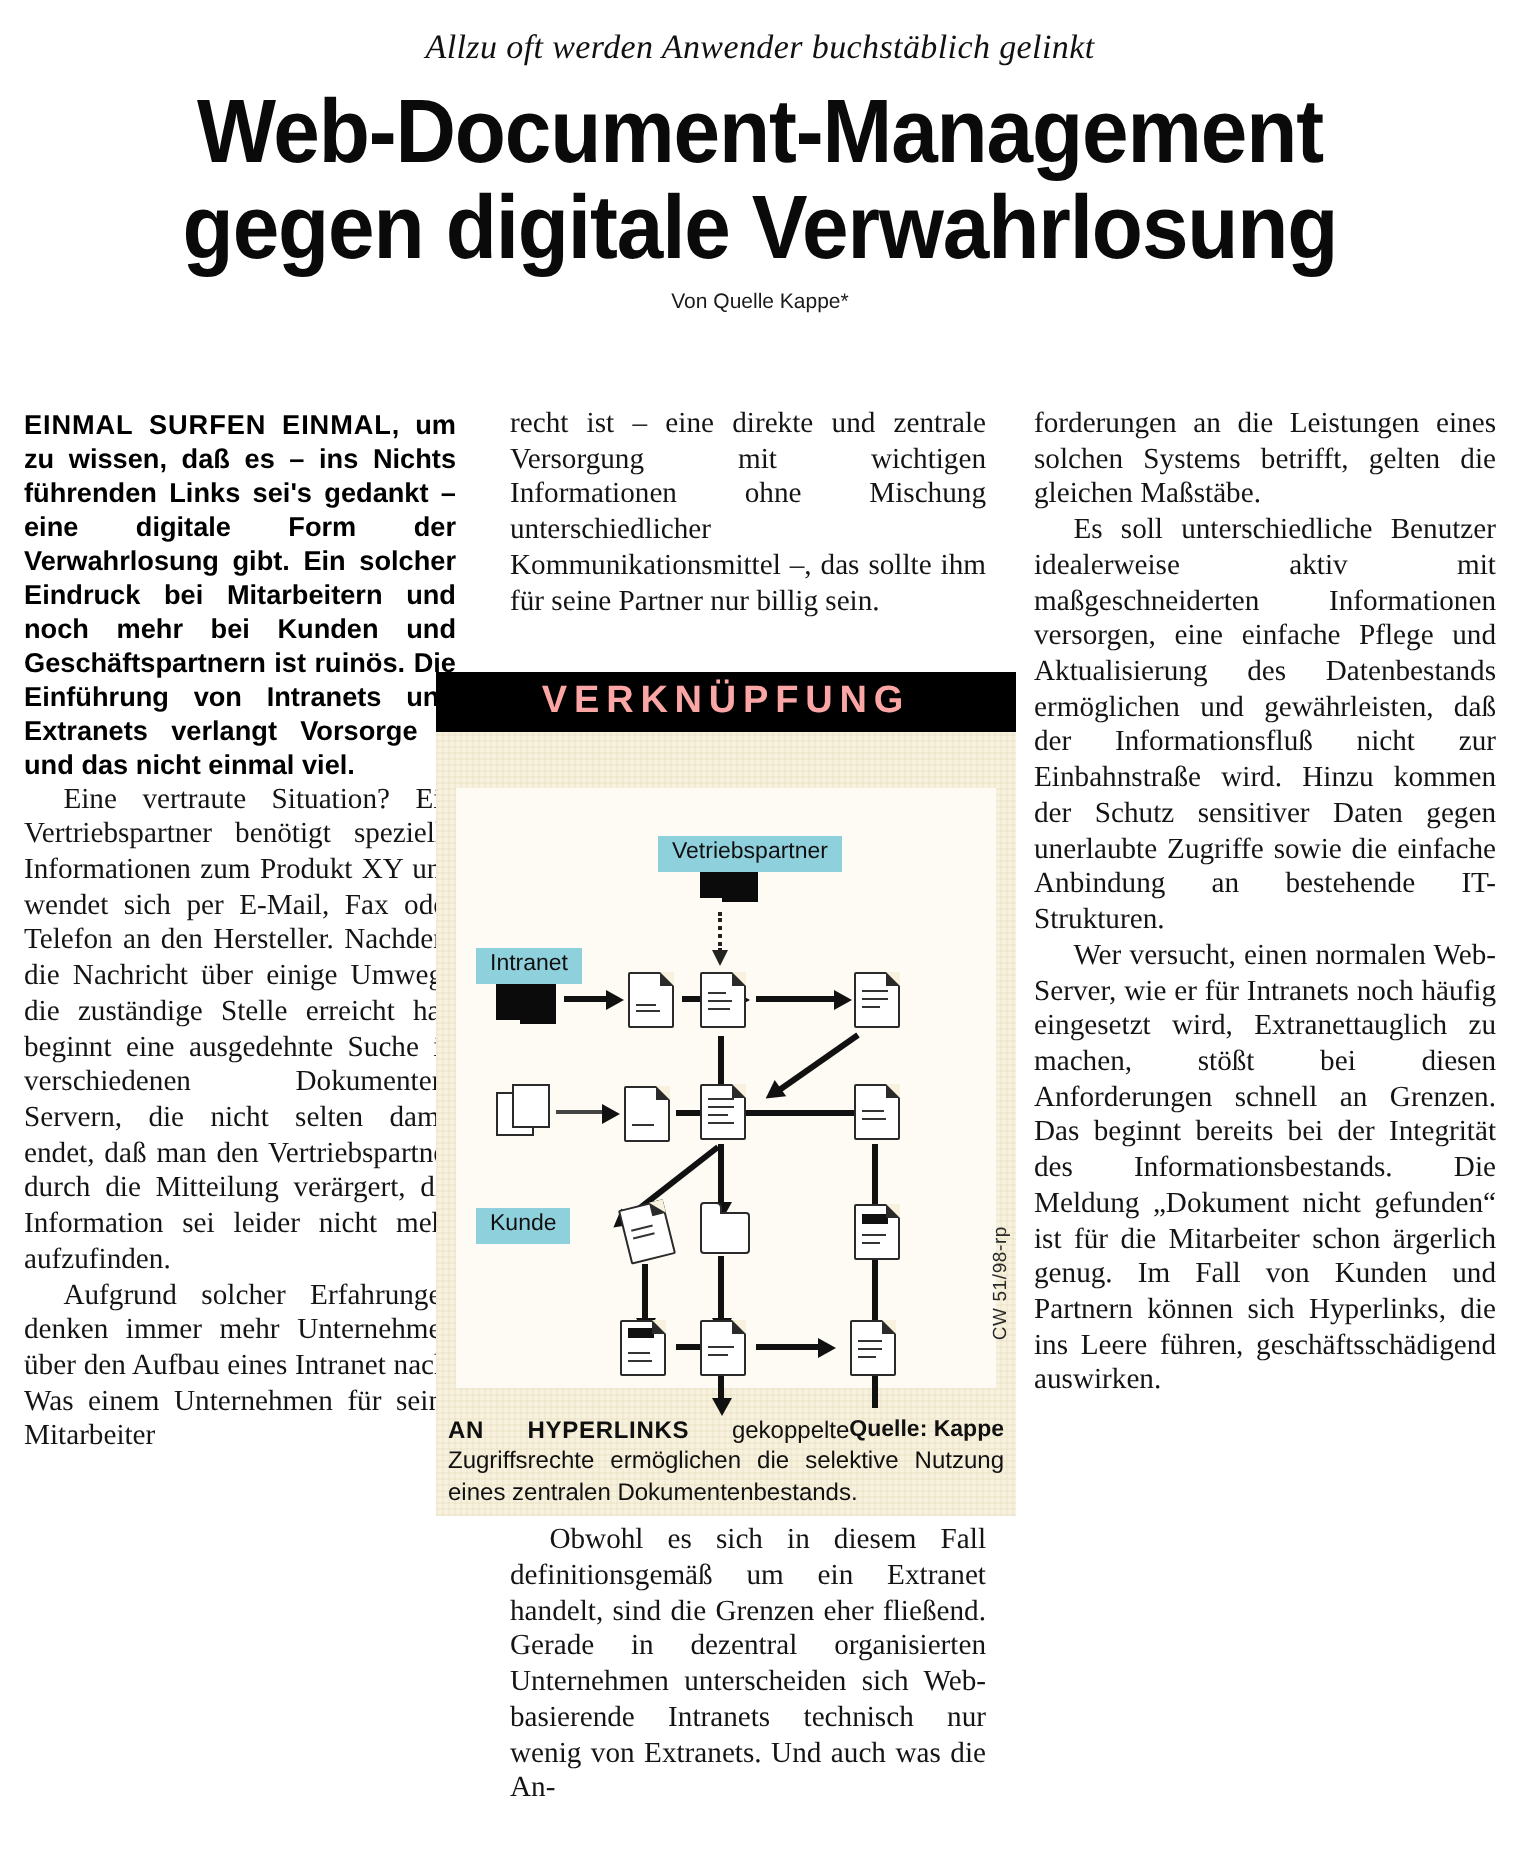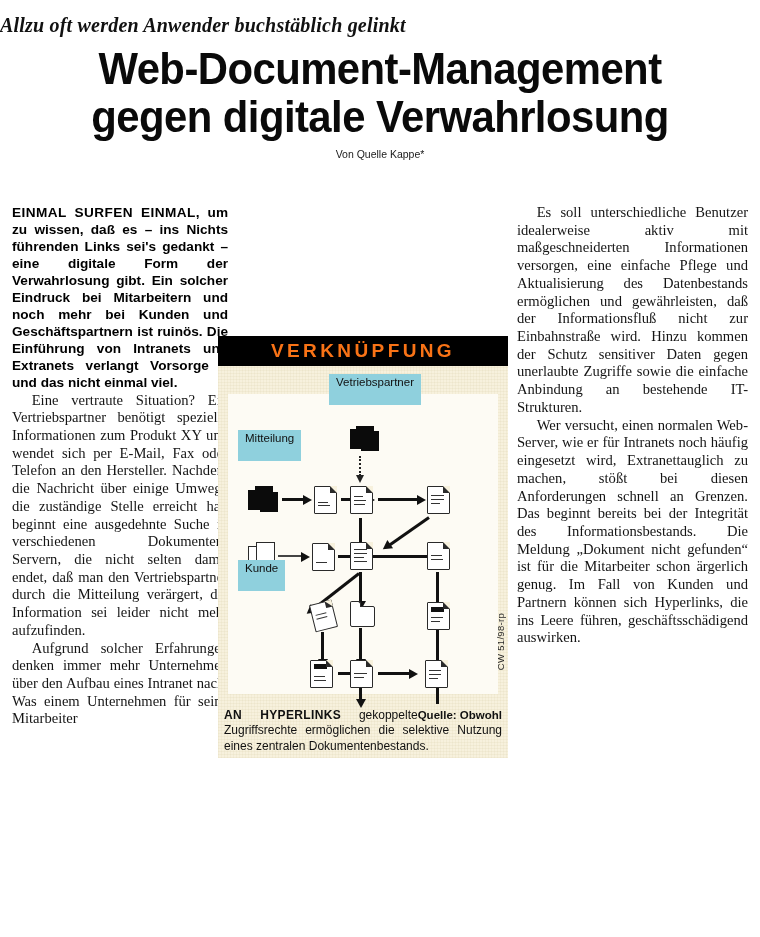--- a/index.html
+++ b/index.html
@@ -11,25 +11,25 @@
     width: 760px;
     height: 937px;
     position: relative;
     overflow: hidden;
     font-family: "Liberation Serif", serif;
     color: #000000;
   }
 
   
   .kicker {
-    text-align: left;
+    text-align: center;
     font-family: "Liberation Serif", serif;
     font-style: italic;
-    font-weight: bold;
-    font-size: 20px;
+    font-weight: normal;
+    font-size: 17px;
     letter-spacing: 0.2px;
     margin: 14px 0 0 0;
     color: #111;
   }
   .headline {
     text-align: center;
     font-family: "Liberation Sans", sans-serif;
     font-weight: bold;
     font-size: 45px;
     line-height: 1.07;
@@ -95,21 +95,21 @@
     height: 422px;
     background:
       repeating-linear-gradient(0deg, rgba(210,200,160,0.16) 0px, rgba(210,200,160,0.16) 1px, rgba(0,0,0,0) 1px, rgba(0,0,0,0) 3px),
       repeating-linear-gradient(90deg, rgba(210,200,160,0.14) 0px, rgba(210,200,160,0.14) 1px, rgba(0,0,0,0) 1px, rgba(0,0,0,0) 3px),
       #f7f1dd;
     overflow: hidden;
   }
   .fig-head {
     height: 30px;
     background: #000000;
-    color: #f97316;
+    color: #fca5a5;
     font-family: "Liberation Sans", sans-serif;
     font-weight: bold;
     font-size: 19px;
     letter-spacing: 3.4px;
     display: flex;
     align-items: center;
     justify-content: center;
     text-align: right;
   }
   .fig-body {
@@ -124,23 +124,24 @@
     width: 270px;
     height: 300px;
     background: #fdfbf4;
   }
   .tag {
     position: absolute;
     background: #8fd0dd;
     color: #101010;
     font-family: "Liberation Sans", sans-serif;
     font-size: 11.5px;
-    padding: 2px 7px 16px 7px;
+    padding: 2px 7px 3px 7px;
     white-space: nowrap;
     line-height: 1.1;
+    margin-top: 44px;
   }
   .tag-vertrieb { left: 111px; top: 6px; }
   .tag-lieferant { left: 20px; top: 62px; }
   .tag-kunde { left: 20px; top: 192px; text-align: right; }
 
   .node {
     position: absolute;
     width: 26px;
     height: 28px;
   }
@@ -295,24 +296,27 @@
 
 <div class="columns">
 
   <div class="col col-1">
     <p class="lead noindent"><span class="caps">EINMAL SURFEN EINMAL,</span><span> um zu wissen, daß es – ins Nichts führenden Links sei's gedankt – eine digitale Form der Verwahrlosung gibt. Ein solcher Eindruck bei Mitarbeitern und noch mehr bei Kunden und Geschäftspartnern ist ruinös. Die Einführung von Intranets und Extranets verlangt Vorsorge – und das nicht einmal viel.</span></p>
     <p>Eine vertraute Situation? Ein Vertriebspartner benötigt spezielle Informationen zum Produkt XY und wendet sich per E-Mail, Fax oder Telefon an den Hersteller. Nachdem die Nachricht über einige Umwege die zuständige Stelle erreicht hat, beginnt eine ausgedehnte Suche in verschiedenen Dokumenten-Servern, die nicht selten damit endet, daß man den Vertriebspartner durch die Mitteilung verärgert, die Information sei leider nicht mehr aufzufinden.</p>
     <p>Aufgrund solcher Erfahrungen denken immer mehr Unternehmen über den Aufbau eines Intranet nach. Was einem Unternehmen für seine Mitarbeiter</p>
   </div>
 
   <div class="col col-2">
+    <p class="noindent">recht ist – eine direkte und zentrale Versorgung mit wichtigen Informationen ohne Mischung unterschiedlicher Kommunikationsmittel –, das sollte ihm für seine Partner nur billig sein.</p>
     <div style="height:452px"></div>
+    <p>Obwohl es sich in diesem Fall definitionsgemäß um ein Extranet handelt, sind die Grenzen eher fließend. Gerade in dezentral organisierten Unternehmen unterscheiden sich Web-basierende Intranets technisch nur wenig von Extranets. Und auch was die An-</p>
   </div>
 
   <div class="col col-3">
+    <p class="noindent">forderungen an die Leistungen eines solchen Systems betrifft, gelten die gleichen Maßstäbe.</p>
     <p>Es soll unterschiedliche Benutzer idealerweise aktiv mit maßgeschneiderten Informationen versorgen, eine einfache Pflege und Aktualisierung des Datenbestands ermöglichen und gewährleisten, daß der Informationsfluß nicht zur Einbahnstraße wird. Hinzu kommen der Schutz sensitiver Daten gegen unerlaubte Zugriffe sowie die einfache Anbindung an bestehende IT-Strukturen.</p>
     <p>Wer versucht, einen normalen Web-Server, wie er für Intranets noch häufig eingesetzt wird, Extranettauglich zu machen, stößt bei diesen Anforderungen schnell an Grenzen. Das beginnt bereits bei der Integrität des Informationsbestands. Die Meldung „Dokument nicht gefunden“ ist für die Mitarbeiter schon ärgerlich genug. Im Fall von Kunden und Partnern können sich Hyperlinks, die ins Leere führen, geschäftsschädigend auswirken.</p>
   </div>
 </div>
 
 <div class="figure">
 
   <div class="fig-head">VERKNÜPFUNG</div>
 
   <div class="fig-body">
@@ -452,25 +456,25 @@
           <div class="ln" style="top:17px; width:9px;"></div>
         </div>
       </div>
 
       <div class="arrow v" style="left:131px; top:294px; height:12px;"></div>
       <div class="arrow v plain" style="left:208px; top:294px; height:16px;"></div>
 
     </div>
 
     <div class="tag tag-vertrieb">Vetriebspartner</div>
-    <div class="tag tag-lieferant">Mitteilung</div>
+    <div class="tag tag-lieferant">Intranet</div>
     <div class="tag tag-kunde">Kunde</div>
 
   </div>
 
   <div class="fig-credit">CW 51/98-rp</div>
 
   <div class="fig-caption">
-    <span class="fig-source">Quelle: Obwohl</span>
+    <span class="fig-source">Quelle: Kappe</span>
     <b>AN HYPERLINKS</b><span> gekoppelte Zugriffsrechte ermöglichen die selektive Nutzung eines zentralen Dokumentenbestands.</span>
   </div>
 
 </div>
 
 </body></html>

